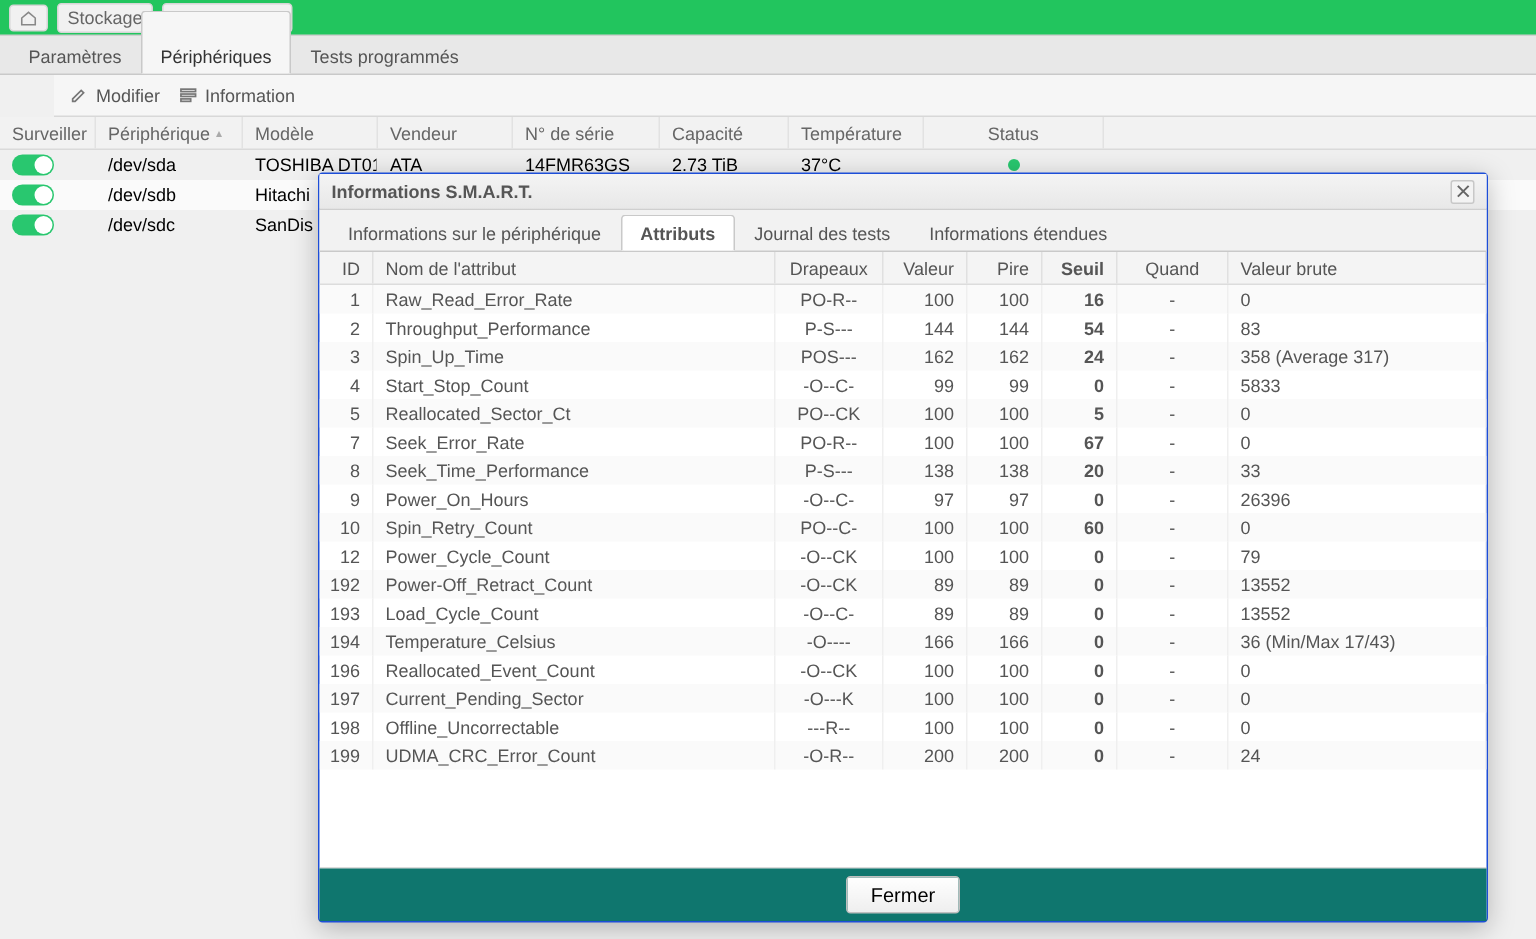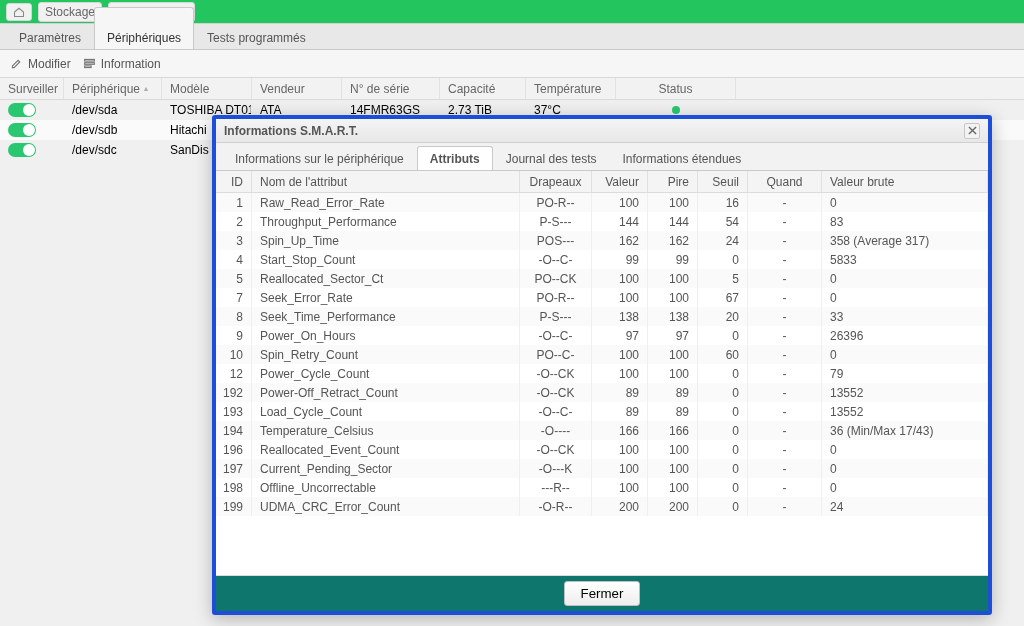--- a/index.html
+++ b/index.html
@@ -11,21 +11,21 @@
   .crumb-item{display:flex;align-items:center;gap:4px;padding:2px 6px;border:1px solid #d6d6d6;border-radius:3px;background:#f1f1f1;}
   .crumb-item svg{width:12px;height:12px;}
   .crumb-link{cursor:pointer;}
 
   
   .tabstrip{height:26px;display:flex;align-items:flex-end;background:#e8e8e8;border-bottom:1px solid #c9c9c9;padding-left:6px;}
   .tab{padding:23px 12px 4px;border:1px solid transparent;border-bottom:none;color:#555;cursor:pointer;border-radius:3px 3px 0 0;}
   .tab.active{background:#f6f6f6;border-color:#c9c9c9;color:#333;font-weight:500;}
 
   
-  .toolbar{height:28px;display:flex;align-items:center;gap:12px;padding:0 10px;background:#f6f6f6;border-bottom:1px solid #d8d8d8;color:#555;}
+  .toolbar{height:28px;display:flex;align-items:center;gap:12px;padding:0 10px;background:#f6f6f6;border-bottom:1px solid #d8d8d8;color:#555;margin-left:36px;}
   .tool-btn{display:flex;align-items:center;gap:5px;cursor:pointer;}
   .tool-btn svg{width:13px;height:13px;}
 
   
   .grid-head{display:flex;height:22px;background:#f2f2f2;border-bottom:1px solid #dadada;color:#666;}
   .gh-cell{display:flex;align-items:center;padding:0 8px;border-right:1px solid #e2e2e2;}
   .w-surv{width:64px;}   .w-per{width:98px;}  .w-mod{width:90px;}
   .w-ven{width:90px;}    .w-ser{width:98px;}  .w-cap{width:86px;}
   .w-temp{width:90px;text-align:center;}   .w-stat{width:120px;justify-content:center;text-align:center;}
   .gh-cell.sortable::after{content:"▴";font-size:8px;color:#aaa;margin-left:4px;}
@@ -33,38 +33,38 @@
   .grid-body .row{display:flex;height:20px;color:#000000;}
   .row:nth-child(even){background:#fafafa;}
   .cell{display:flex;align-items:center;padding:0 8px;border-right:1px solid transparent;white-space:nowrap;overflow:hidden;text-overflow:ellipsis;}
 
   .toggle{position:relative;width:28px;height:14px;border-radius:7px;background:#29c76f;}
   .toggle::after{content:"";position:absolute;right:1px;top:1px;width:12px;height:12px;border-radius:50%;background:#fff;}
   .status-dot{width:8px;height:8px;border-radius:50%;background:#29c76f;margin:0 auto;}
 
   
   .modal-mask{position:absolute;inset:0;background:rgba(255,255,255,0);}
-  .modal{position:absolute;left:212px;top:115px;width:780px;height:500px;background:#fff;border:4px solid #1d4ed8;box-shadow:0 4px 18px rgba(0,0,0,0.25);display:flex;flex-direction:column;border-radius:3px;}
+  .modal{position:absolute;left:212px;top:115px;width:780px;height:500px;background:#fff;border:1px solid #1d4ed8;box-shadow:0 4px 18px rgba(0,0,0,0.25);display:flex;flex-direction:column;border-radius:3px;}
   .modal-titlebar{height:24px;display:flex;align-items:center;padding:0 8px;background:linear-gradient(#f4f4f4,#e8e8e8);border-bottom:1px solid #cfcfcf;font-weight:bold;color:#555;}
   .modal-close{margin-left:auto;width:16px;height:16px;display:flex;align-items:center;justify-content:center;cursor:pointer;border:1px solid #c8c8c8;border-radius:2px;background:#f3f3f3;}
   .modal-close svg{width:9px;height:9px;}
 
   .modal-tabs{height:28px;display:flex;align-items:flex-end;background:#f2f2f2;border-bottom:1px solid #c9c9c9;padding-left:6px;gap:0;}
   .m-tab{padding:5px 12px 4px;border:1px solid transparent;border-bottom:none;border-radius:3px 3px 0 0;color:#555;cursor:pointer;}
   .m-tab.active{background:#fff;border-color:#c9c9c9;font-weight:600;}
 
   .attr-area{flex:1;overflow:auto;}
   .attr-head{display:flex;height:22px;background:#f4f4f4;border-bottom:1px solid #dcdcdc;color:#555;font-weight:500;position:sticky;top:0;}
   .ah-cell{display:flex;align-items:center;padding:0 8px;border-right:1px solid #e0e0e0;}
   .a-id{width:36px;justify-content:flex-end;}
   .a-name{width:268px;}
   .a-flags{width:72px;justify-content:center;}
   .a-val{width:56px;justify-content:flex-end;}
   .a-worst{width:50px;justify-content:flex-end;}
-  .a-thr{width:50px;justify-content:flex-end;}
+  .a-thr{width:50px;justify-content:flex-end;font-weight:bold;}
   .a-when{width:74px;justify-content:center;}
   .a-raw{flex:1;}
   .attr-row{display:flex;height:19px;color:#555;}
   .attr-row:nth-child(odd){background:#fafafa;}
   .ac{display:flex;align-items:center;padding:0 8px;border-right:1px solid #efefef;}
 
   .modal-footer{height:36px;display:flex;align-items:center;justify-content:center;border-top:1px solid #dcdcdc;background:#0f766e;margin-top:45px;}
   .btn{padding:4px 16px;border:1px solid #bfbfbf;border-radius:3px;background:linear-gradient(#fff,#eee);cursor:pointer;}
 </style>
 </head>

